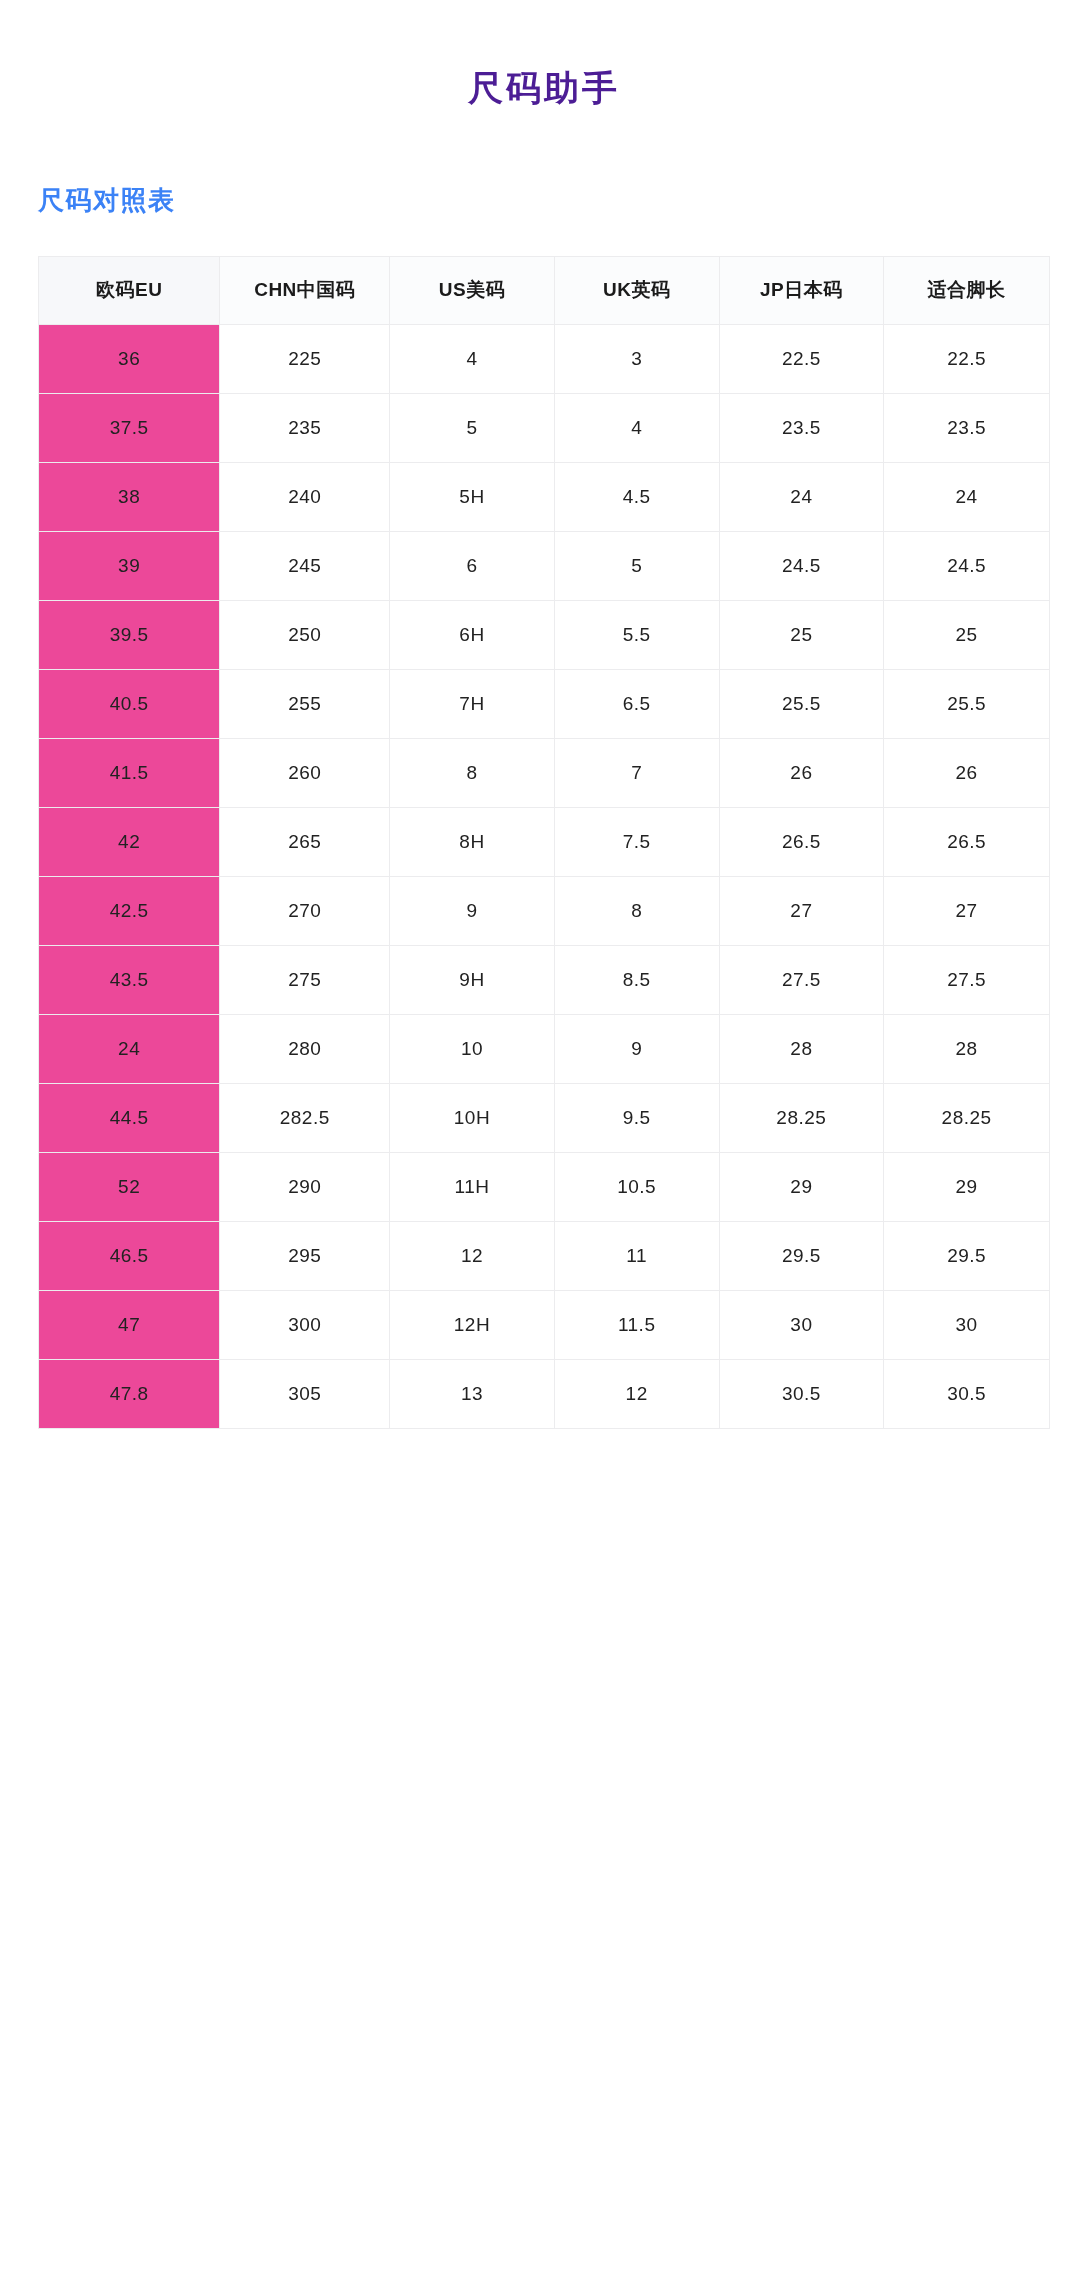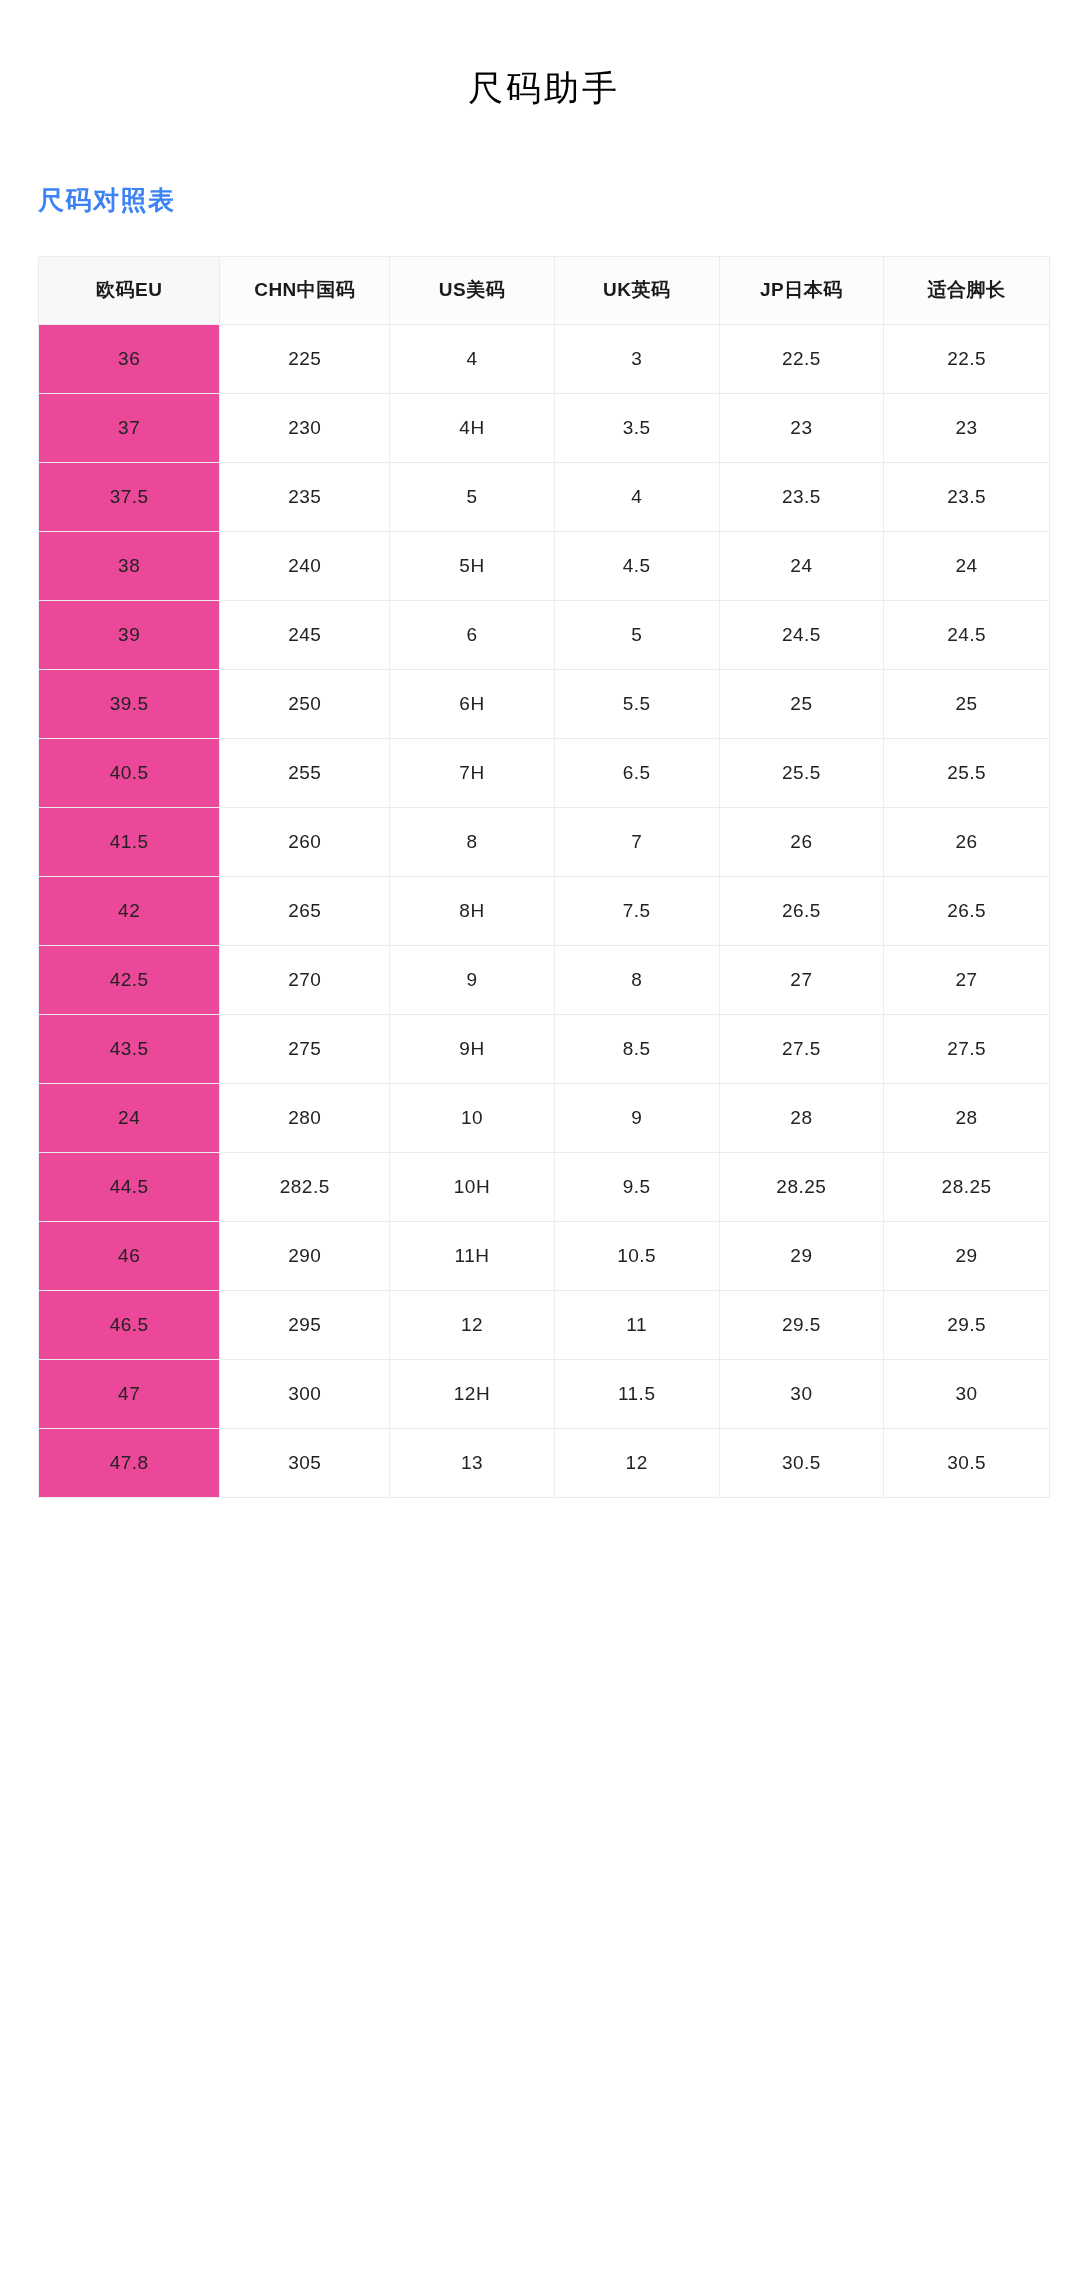--- a/index.html
+++ b/index.html
@@ -22,23 +22,23 @@
     min-height: 2275px;
     position: relative;
     background: #ffffff;
     overflow: hidden;
   }
 
   
   .page-title {
     text-align: center;
     font-size: 35px;
-    font-weight: 400;
+    font-weight: 700;
     letter-spacing: 3px;
-    color: #000000;
+    color: #4c1d95;
     padding-top: 44px;
     line-height: 1.2;
   }
 
   
   .section-heading {
     margin: 76px 0 0 38px;
     font-size: 26px;
     font-weight: 700;
     letter-spacing: 1.5px;
@@ -131,28 +131,20 @@
       <tbody id="table-body">
           <tr>
             <td class="first-col">36</td>
             <td>225</td>
             <td>4</td>
             <td>3</td>
             <td>22.5</td>
             <td>22.5</td>
           </tr>
           <tr>
-            <td class="first-col">37</td>
-            <td>230</td>
-            <td>4H</td>
-            <td>3.5</td>
-            <td>23</td>
-            <td>23</td>
-          </tr>
-          <tr>
             <td class="first-col">37.5</td>
             <td>235</td>
             <td>5</td>
             <td>4</td>
             <td>23.5</td>
             <td>23.5</td>
           </tr>
           <tr>
             <td class="first-col">38</td>
             <td>240</td>
@@ -227,21 +219,21 @@
           </tr>
           <tr>
             <td class="first-col">44.5</td>
             <td>282.5</td>
             <td>10H</td>
             <td>9.5</td>
             <td>28.25</td>
             <td>28.25</td>
           </tr>
           <tr>
-            <td class="first-col">46</td>
+            <td class="first-col">52</td>
             <td>290</td>
             <td>11H</td>
             <td>10.5</td>
             <td>29</td>
             <td>29</td>
           </tr>
           <tr>
             <td class="first-col">46.5</td>
             <td>295</td>
             <td>12</td>

